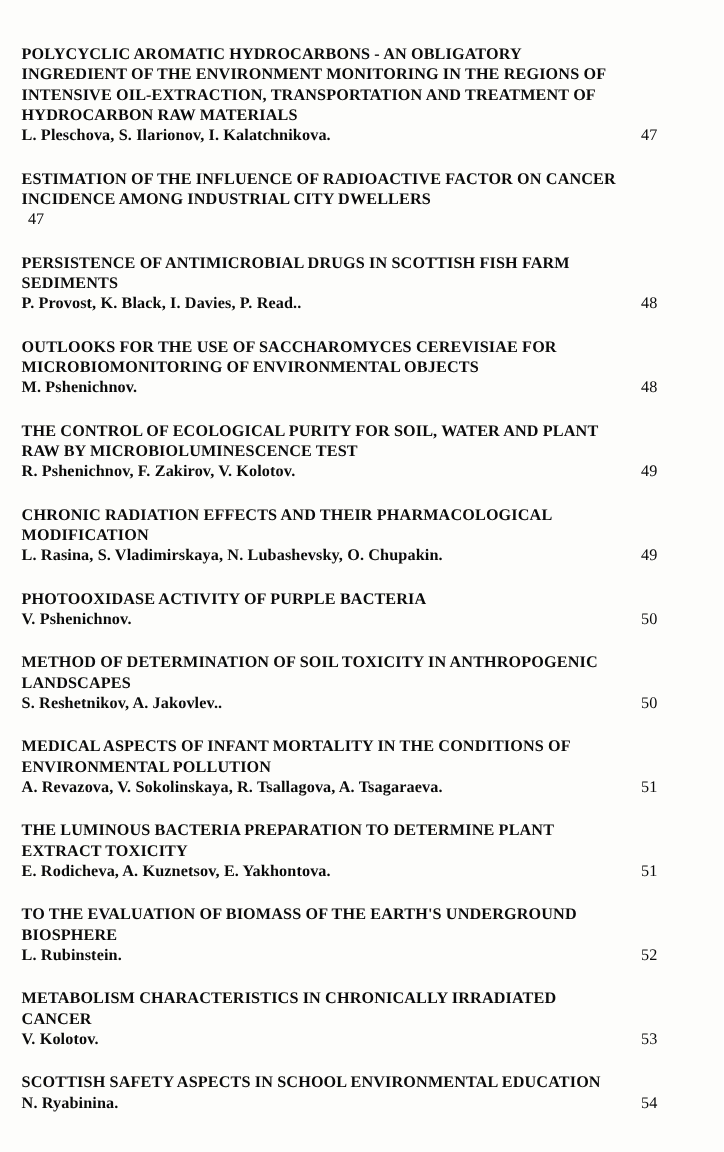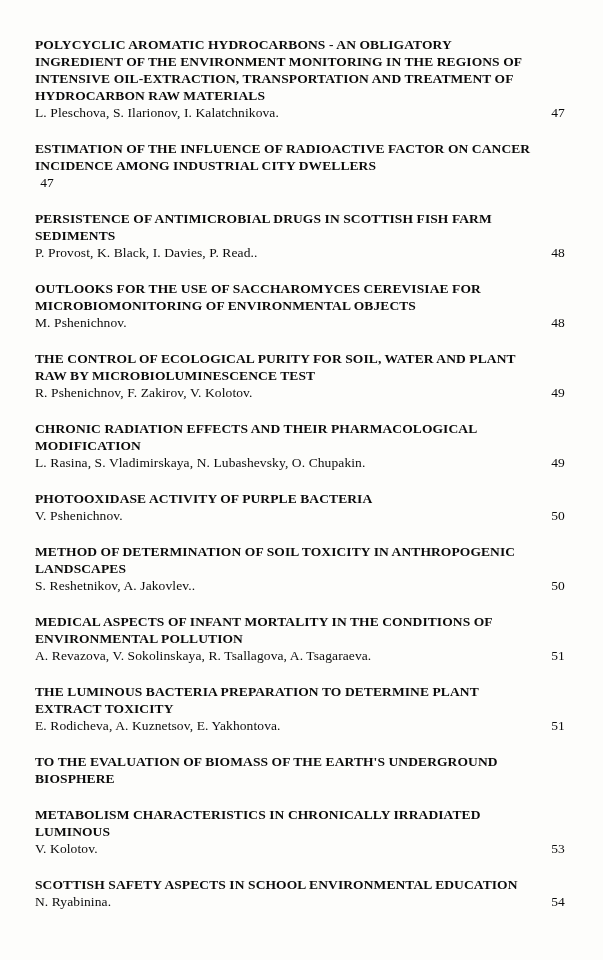--- a/index.html
+++ b/index.html
@@ -8,21 +8,21 @@
     background: #ffffff;
   }
   .page {
     position: relative;
     width: 603px;
     height: 960px;
     box-sizing: border-box;
     background: #fdfdfb;
     color: #0b0b0b;
     font-family: "Liberation Serif", serif;
-    padding: 36px 33px 16px 35px;
+    padding: 36px 33px 16px 18px;
     overflow: hidden;
   }
   .toc-list {
     width: 535px;
   }
   .entry {
     margin-bottom: 19px;
   }
   .entry .title {
     font-weight: bold;
@@ -33,20 +33,21 @@
   }
   .entry .meta {
     display: flex;
     justify-content: space-between;
     align-items: baseline;
     font-size: 13.5px;
     line-height: 17px;
   }
   .entry .authors {
     letter-spacing: 0.1px;
+    font-weight: bold;
   }
   .entry .pagenum {
     text-align: center;
     min-width: 24px;
   }
 </style>
 </head>
 <body>
 
 <div class="page">
@@ -125,24 +126,28 @@
   <div class="entry">
     <div class="title">THE LUMINOUS BACTERIA PREPARATION TO DETERMINE PLANT EXTRACT TOXICITY</div>
     <div class="meta">
       <span class="authors">E. Rodicheva, A. Kuznetsov, E. Yakhontova.</span>
       <span class="pagenum">51</span>
     </div>
   </div>
 
   <div class="entry">
     <div class="title">TO THE EVALUATION OF BIOMASS OF THE EARTH'S UNDERGROUND BIOSPHERE</div>
+    <div class="meta">
+      <span class="authors">L. Rubinstein.</span>
+      <span class="pagenum">52</span>
+    </div>
   </div>
 
   <div class="entry">
-    <div class="title">METABOLISM CHARACTERISTICS IN CHRONICALLY IRRADIATED LUMINOUS</div>
+    <div class="title">METABOLISM CHARACTERISTICS IN CHRONICALLY IRRADIATED CANCER</div>
     <div class="meta">
       <span class="authors">V. Kolotov.</span>
       <span class="pagenum">53</span>
     </div>
   </div>
 
   <div class="entry">
     <div class="title">SCOTTISH SAFETY ASPECTS IN SCHOOL ENVIRONMENTAL EDUCATION</div>
     <div class="meta">
       <span class="authors">N. Ryabinina.</span>

